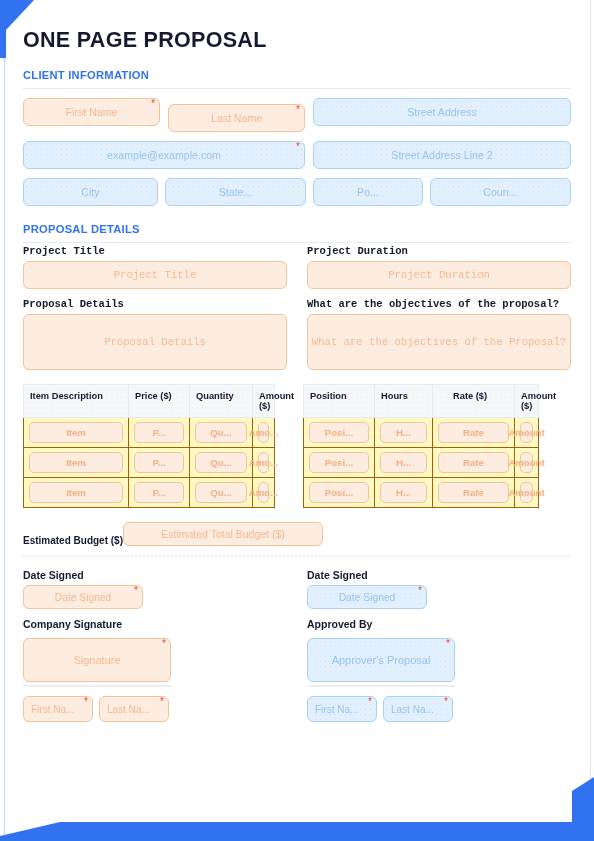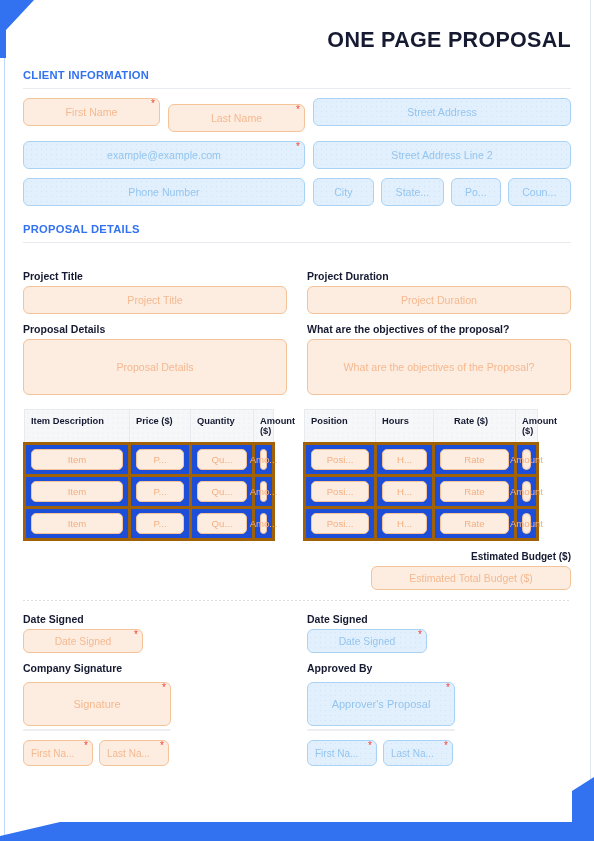--- a/index.html
+++ b/index.html
@@ -26,21 +26,21 @@
   }
   .bottom-bar{
     position:absolute;left:0;right:0;bottom:0;height:19px;background:#3272f0;
     clip-path:polygon(60px 0,100% 0,100% 19px,0 19px,0 14px);
   }
 
   
   .content{position:absolute;left:0;right:0;top:0;padding:0 23px;box-sizing:border-box;}
 
   .title{
-    text-align:right;
+    text-align:left;
     font-size:21.5px;
     font-weight:bold;
     color:#161a31;
     letter-spacing:.3px;
     margin:28px 0 0 0;
     padding-bottom:4px;
   }
 
   .section-head{
     color:#3272f0;
@@ -81,21 +81,21 @@
     color:#f0453a;font-size:10px;line-height:10px;
   }
 
   .row{display:flex;gap:8px;margin-top:9px;}
 
   
   .ci-left{width:282px;display:flex;flex-direction:column;}
   .ci-right{flex:1;display:flex;flex-direction:column;}
 
   
-  .pd{display:flex;gap:20px;margin-top:27px;}
+  .pd{display:flex;gap:20px;margin-top:2px;font-family:Liberation Mono, monospace;}
   .pd-col{flex:1;}
   .lbl{
     font-size:10.5px;font-weight:bold;color:#161a31;
     margin:0 0 4px 0;
   }
   .lbl.sp{margin-top:9px;}
   .big{height:56px;align-items:center;}
 
   
   .tables{display:flex;gap:28px;margin-top:14px;}
@@ -105,28 +105,29 @@
   th{
     background:#f6f7f9;
     border:1px solid #e7eaee;
     font-size:9.3px;font-weight:bold;color:#161a31;
     text-align:left;padding:6px 6px;
     vertical-align:top;
     background-image:radial-gradient(#e4e8ed 0.6px, transparent 0.6px);
     background-size:5px 5px;
   }
   td{
-    border:3px solid #a16207;
+    border:1px solid #a16207;
     padding:4px 5px;
-    background:#1d4ed8;
+    background:#fef9c3;
+    font-weight:bold;
   }
   td .f{height:21px;font-size:9.6px;border-radius:5px;}
 
   
-  .budget{margin-top:10px;display:flex;flex-direction:column;align-items:flex-end;}
+  .budget{margin-top:10px;display:flex;flex-direction:row;align-items:flex-end;}
   .budget .blbl{font-size:10px;font-weight:bold;color:#161a31;}
   .budget .f{width:200px;height:24px;margin-top:4px;font-size:10.5px;}
 
   .dash-rule{height:1px;margin:10px 0 0 0;
     background-image:linear-gradient(to right,#dcdfe4 50%,transparent 0);
     background-size:4px 1px;background-repeat:repeat-x;}
 
   
   .sig{display:flex;gap:20px;margin-top:12px;}
   .sig-col{flex:1;}
@@ -178,25 +179,20 @@
           </div>
         </div>
         <div class="ci-right">
           <div class="f blue">
             <span class="ph">Street Address Line 2</span>
           </div>
         </div>
       </div>
 
       <div class="row">
-        <div class="ci-left">
-          <div class="f blue">
-            <span class="ph">Phone Number</span>
-          </div>
-        </div>
         <div class="ci-right" style="flex-direction:row;gap:7px;">
           <div class="f blue" style="flex:1.05;">
             <span class="ph">City</span>
           </div>
           <div class="f blue" style="flex:1.1;">
             <span class="ph">State...</span>
           </div>
           <div class="f blue" style="flex:.85;">
             <span class="ph">Po...</span>
           </div>

